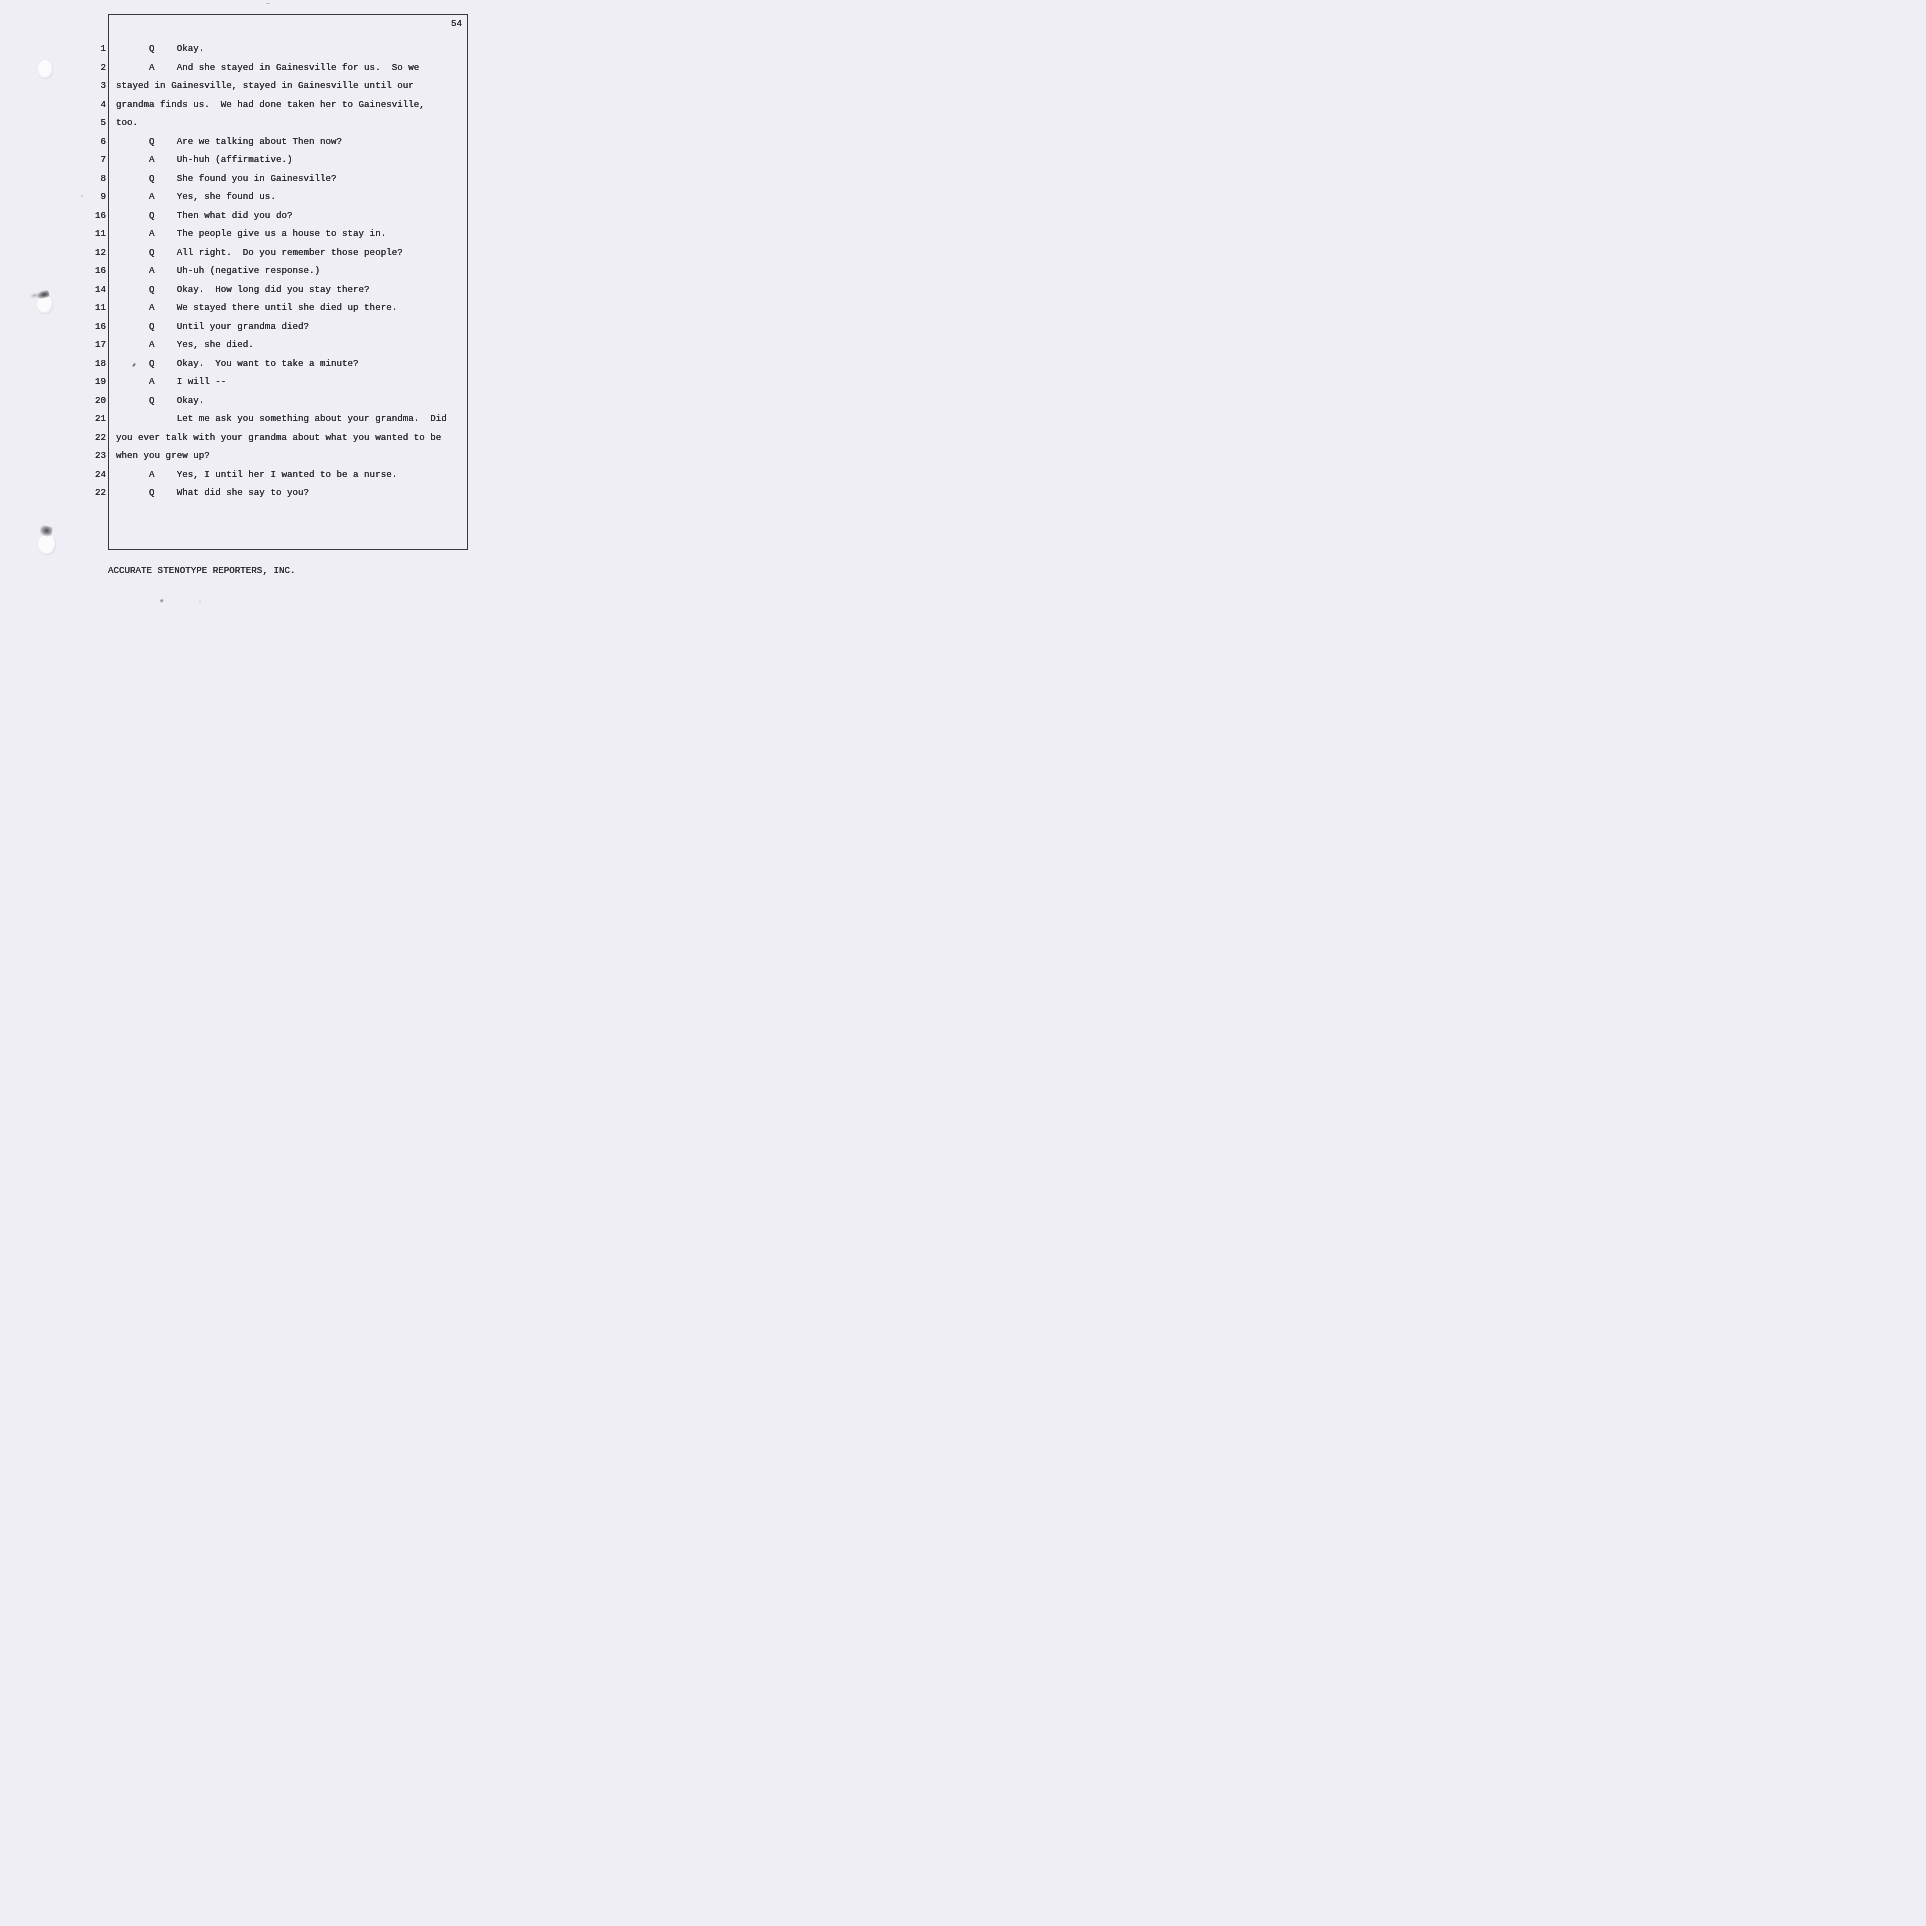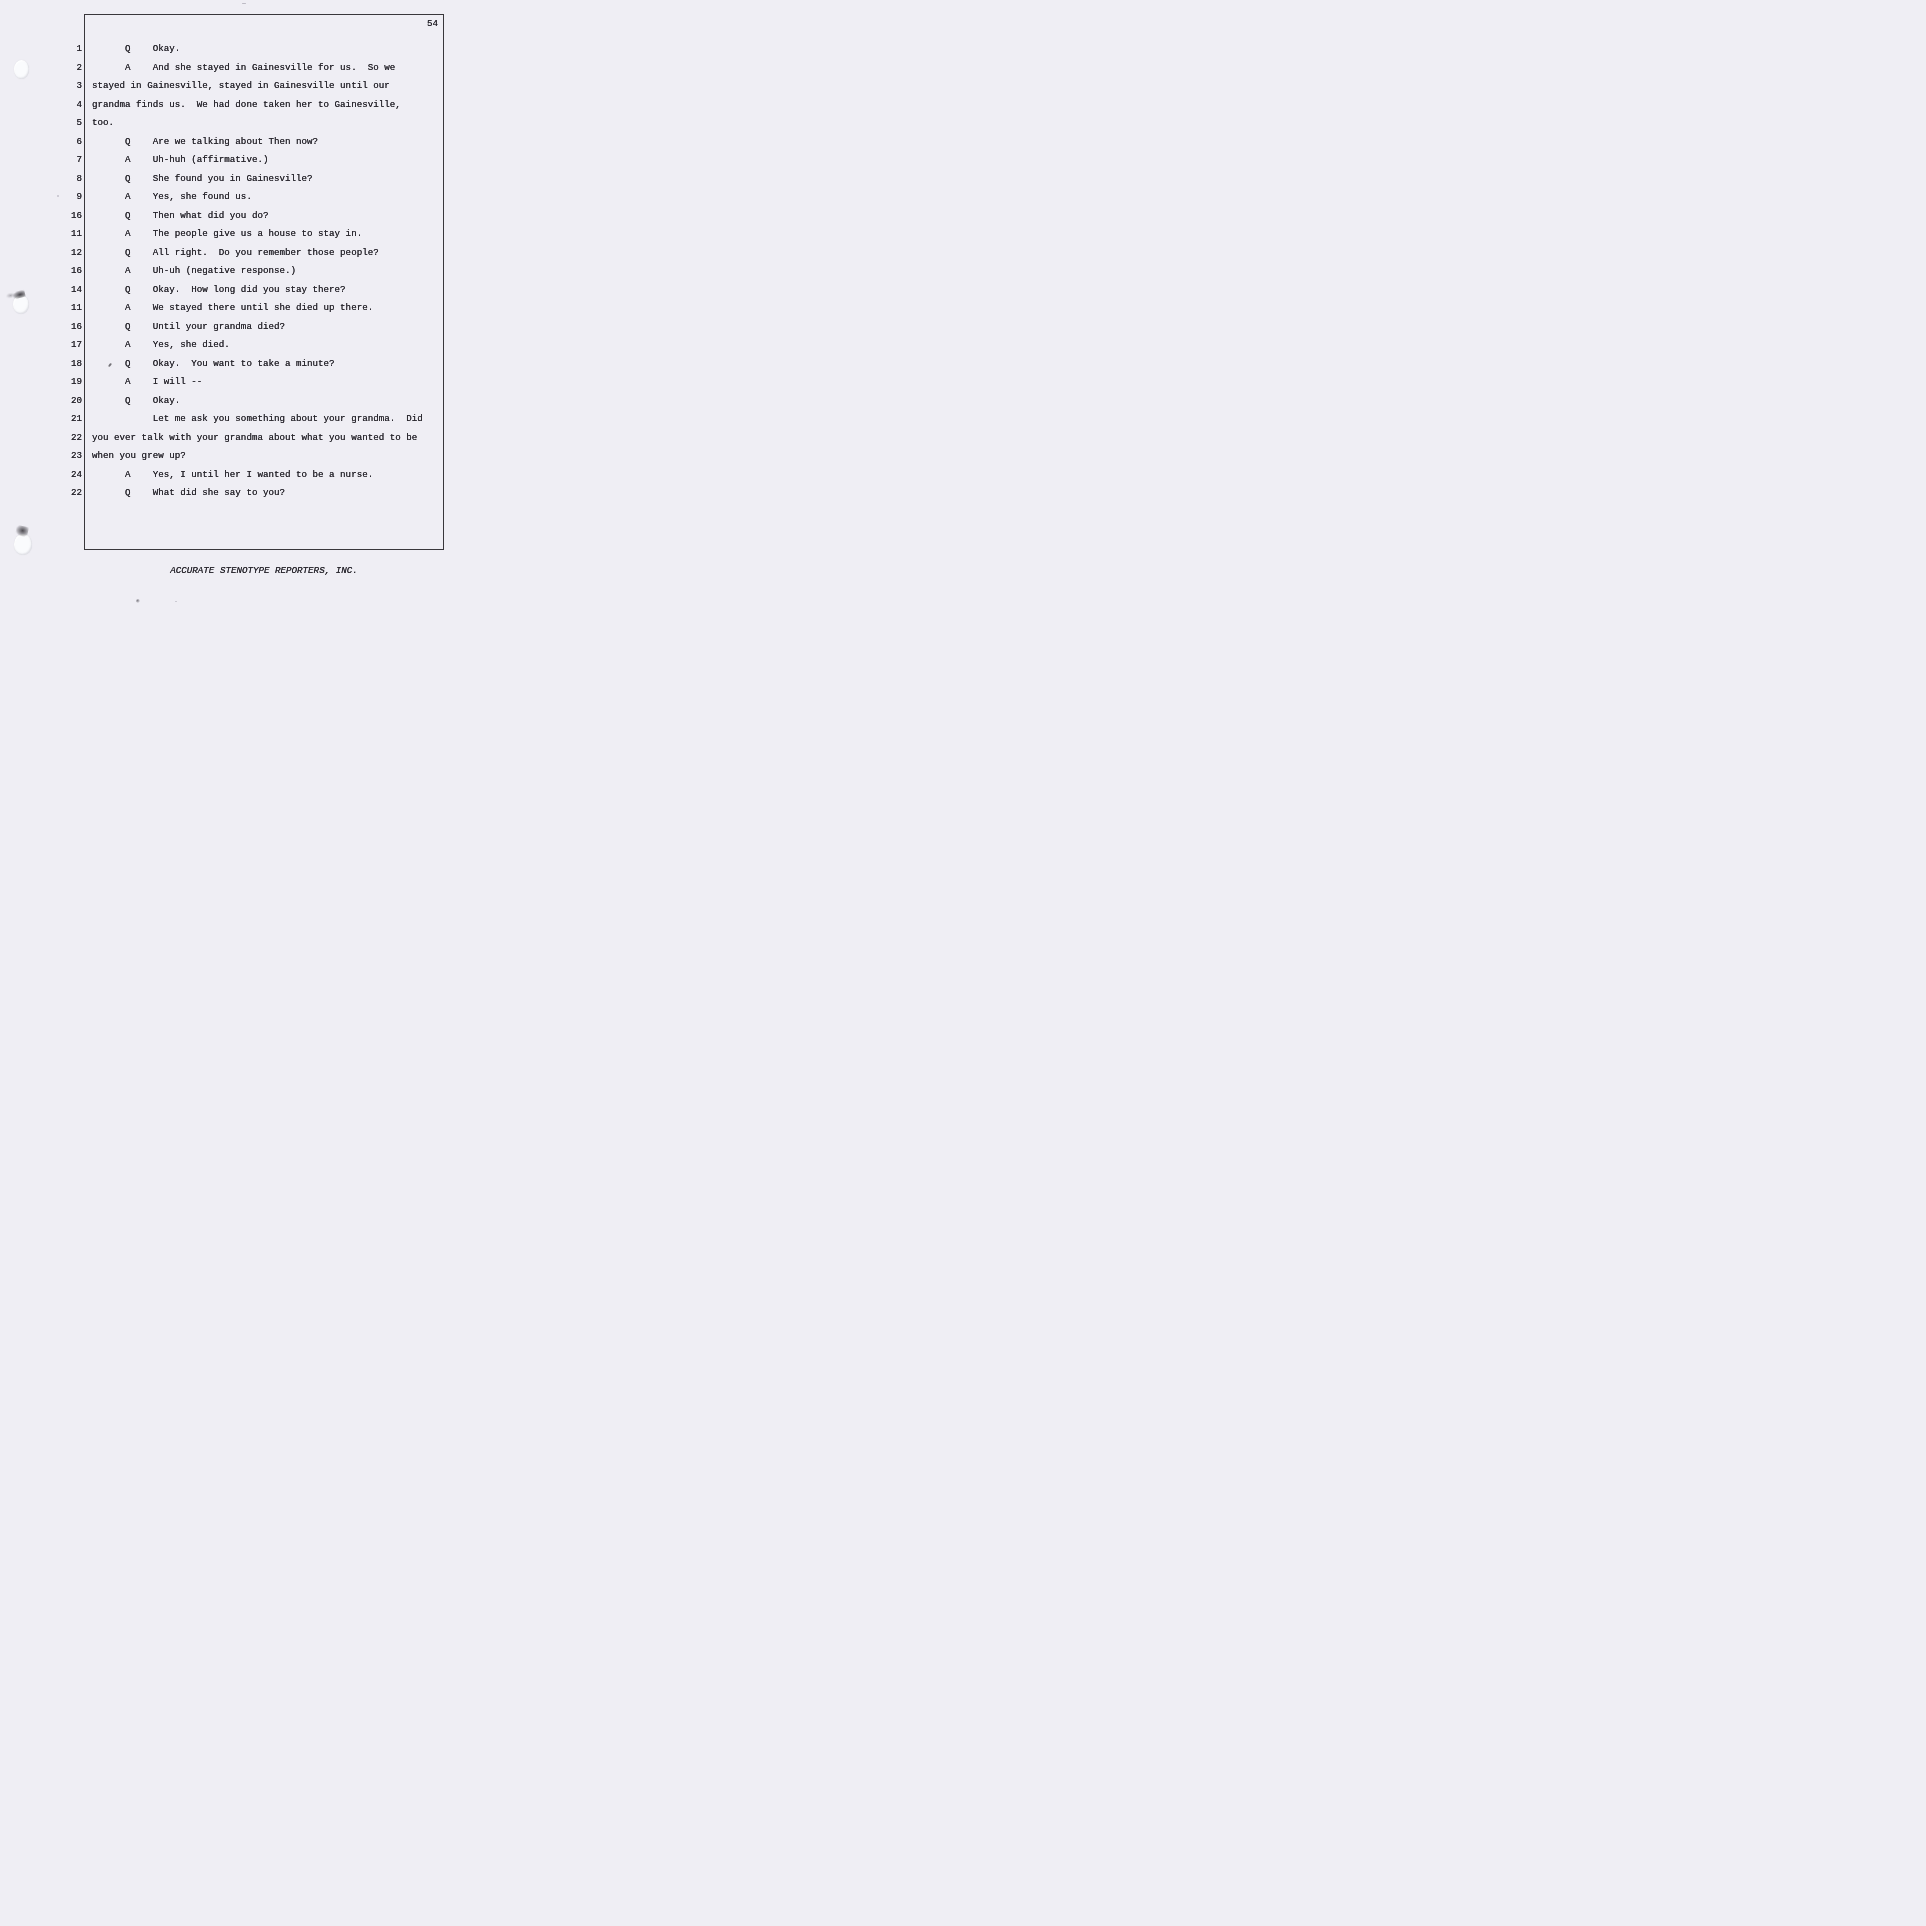--- a/index.html
+++ b/index.html
@@ -8,39 +8,40 @@
     --border:#39373b;
   }
   html,body{margin:0;padding:0;background:var(--paper);}
   .page{
     position:relative;
     width:470px;height:607px;
     background:var(--paper);
     overflow:hidden;
     font-family:"Liberation Mono","DejaVu Sans Mono",monospace;
     color:var(--ink);
+    margin-left:24px;
   }
   .ink{ text-shadow:0 0 0.2px currentColor; }
   .box{
     position:absolute;left:84px;top:13.5px;width:360px;height:536px;
     box-sizing:border-box;
     border-style:solid;border-color:var(--border);
     border-width:1.2px 0.8px 1.2px 0.8px;
   }
   .pagenum{
     position:absolute;left:427px;top:19px;
     font-size:9.2px;line-height:10.8px;white-space:pre;
   }
   .lines{position:absolute;left:0;top:40px;right:16px;}
   .row{height:18.5px;font-size:9.2px;line-height:18.5px;white-space:pre;}
   .ln{display:inline-block;width:82px;text-align:right;}
   .lt{display:inline-block;margin-left:10px;}
   .footer{
     position:absolute;left:84px;top:566px;width:360px;
-    text-align:center;font-size:9.2px;line-height:10.8px;white-space:pre;font-style:italic;
+    font-size:9.2px;line-height:10.8px;white-space:pre;
   }
   .punch{
     position:absolute;border-radius:50%;
     background:#fafbfd;
     box-shadow:inset -0.8px -1.2px 1.5px rgba(165,165,180,0.30),
                inset 0.8px 1.2px 1.2px rgba(255,255,255,0.95),
                0 0 0.8px rgba(140,140,155,0.35);
   }
   .punch-top{left:13.5px;top:60px;width:15.4px;height:18.5px;}
   .punch-middle{left:13px;top:295px;width:16px;height:19px;}

